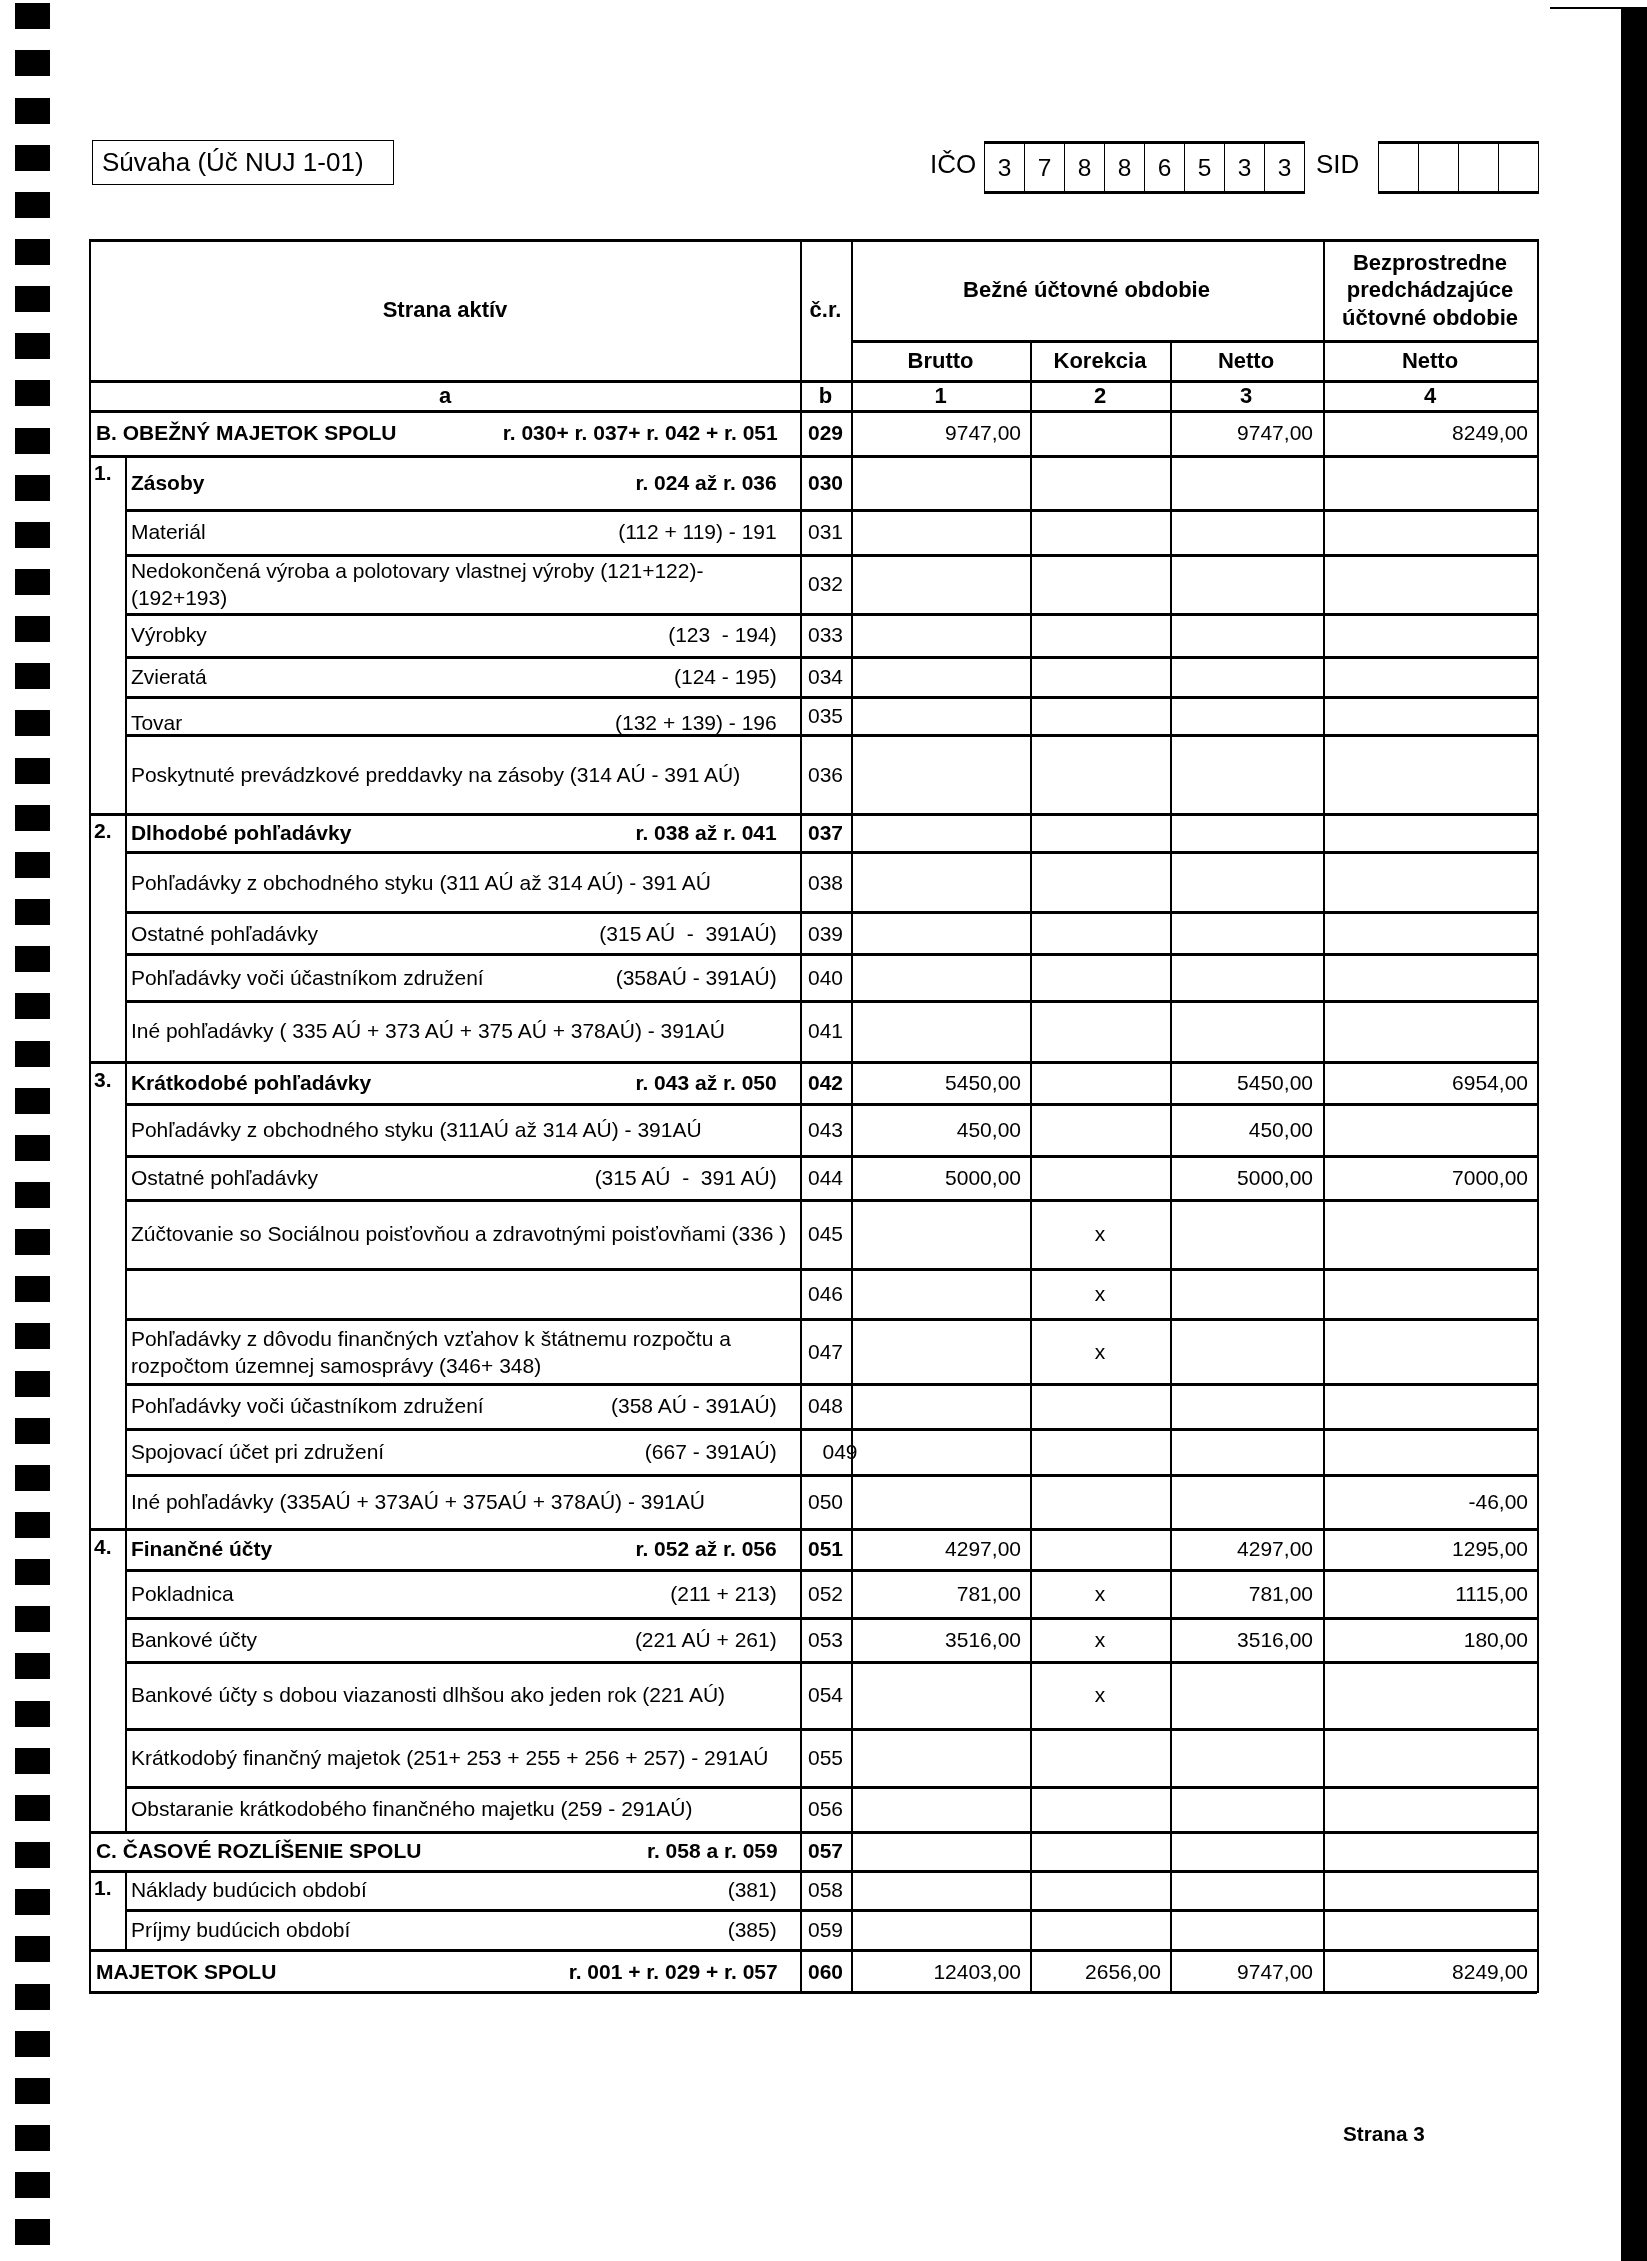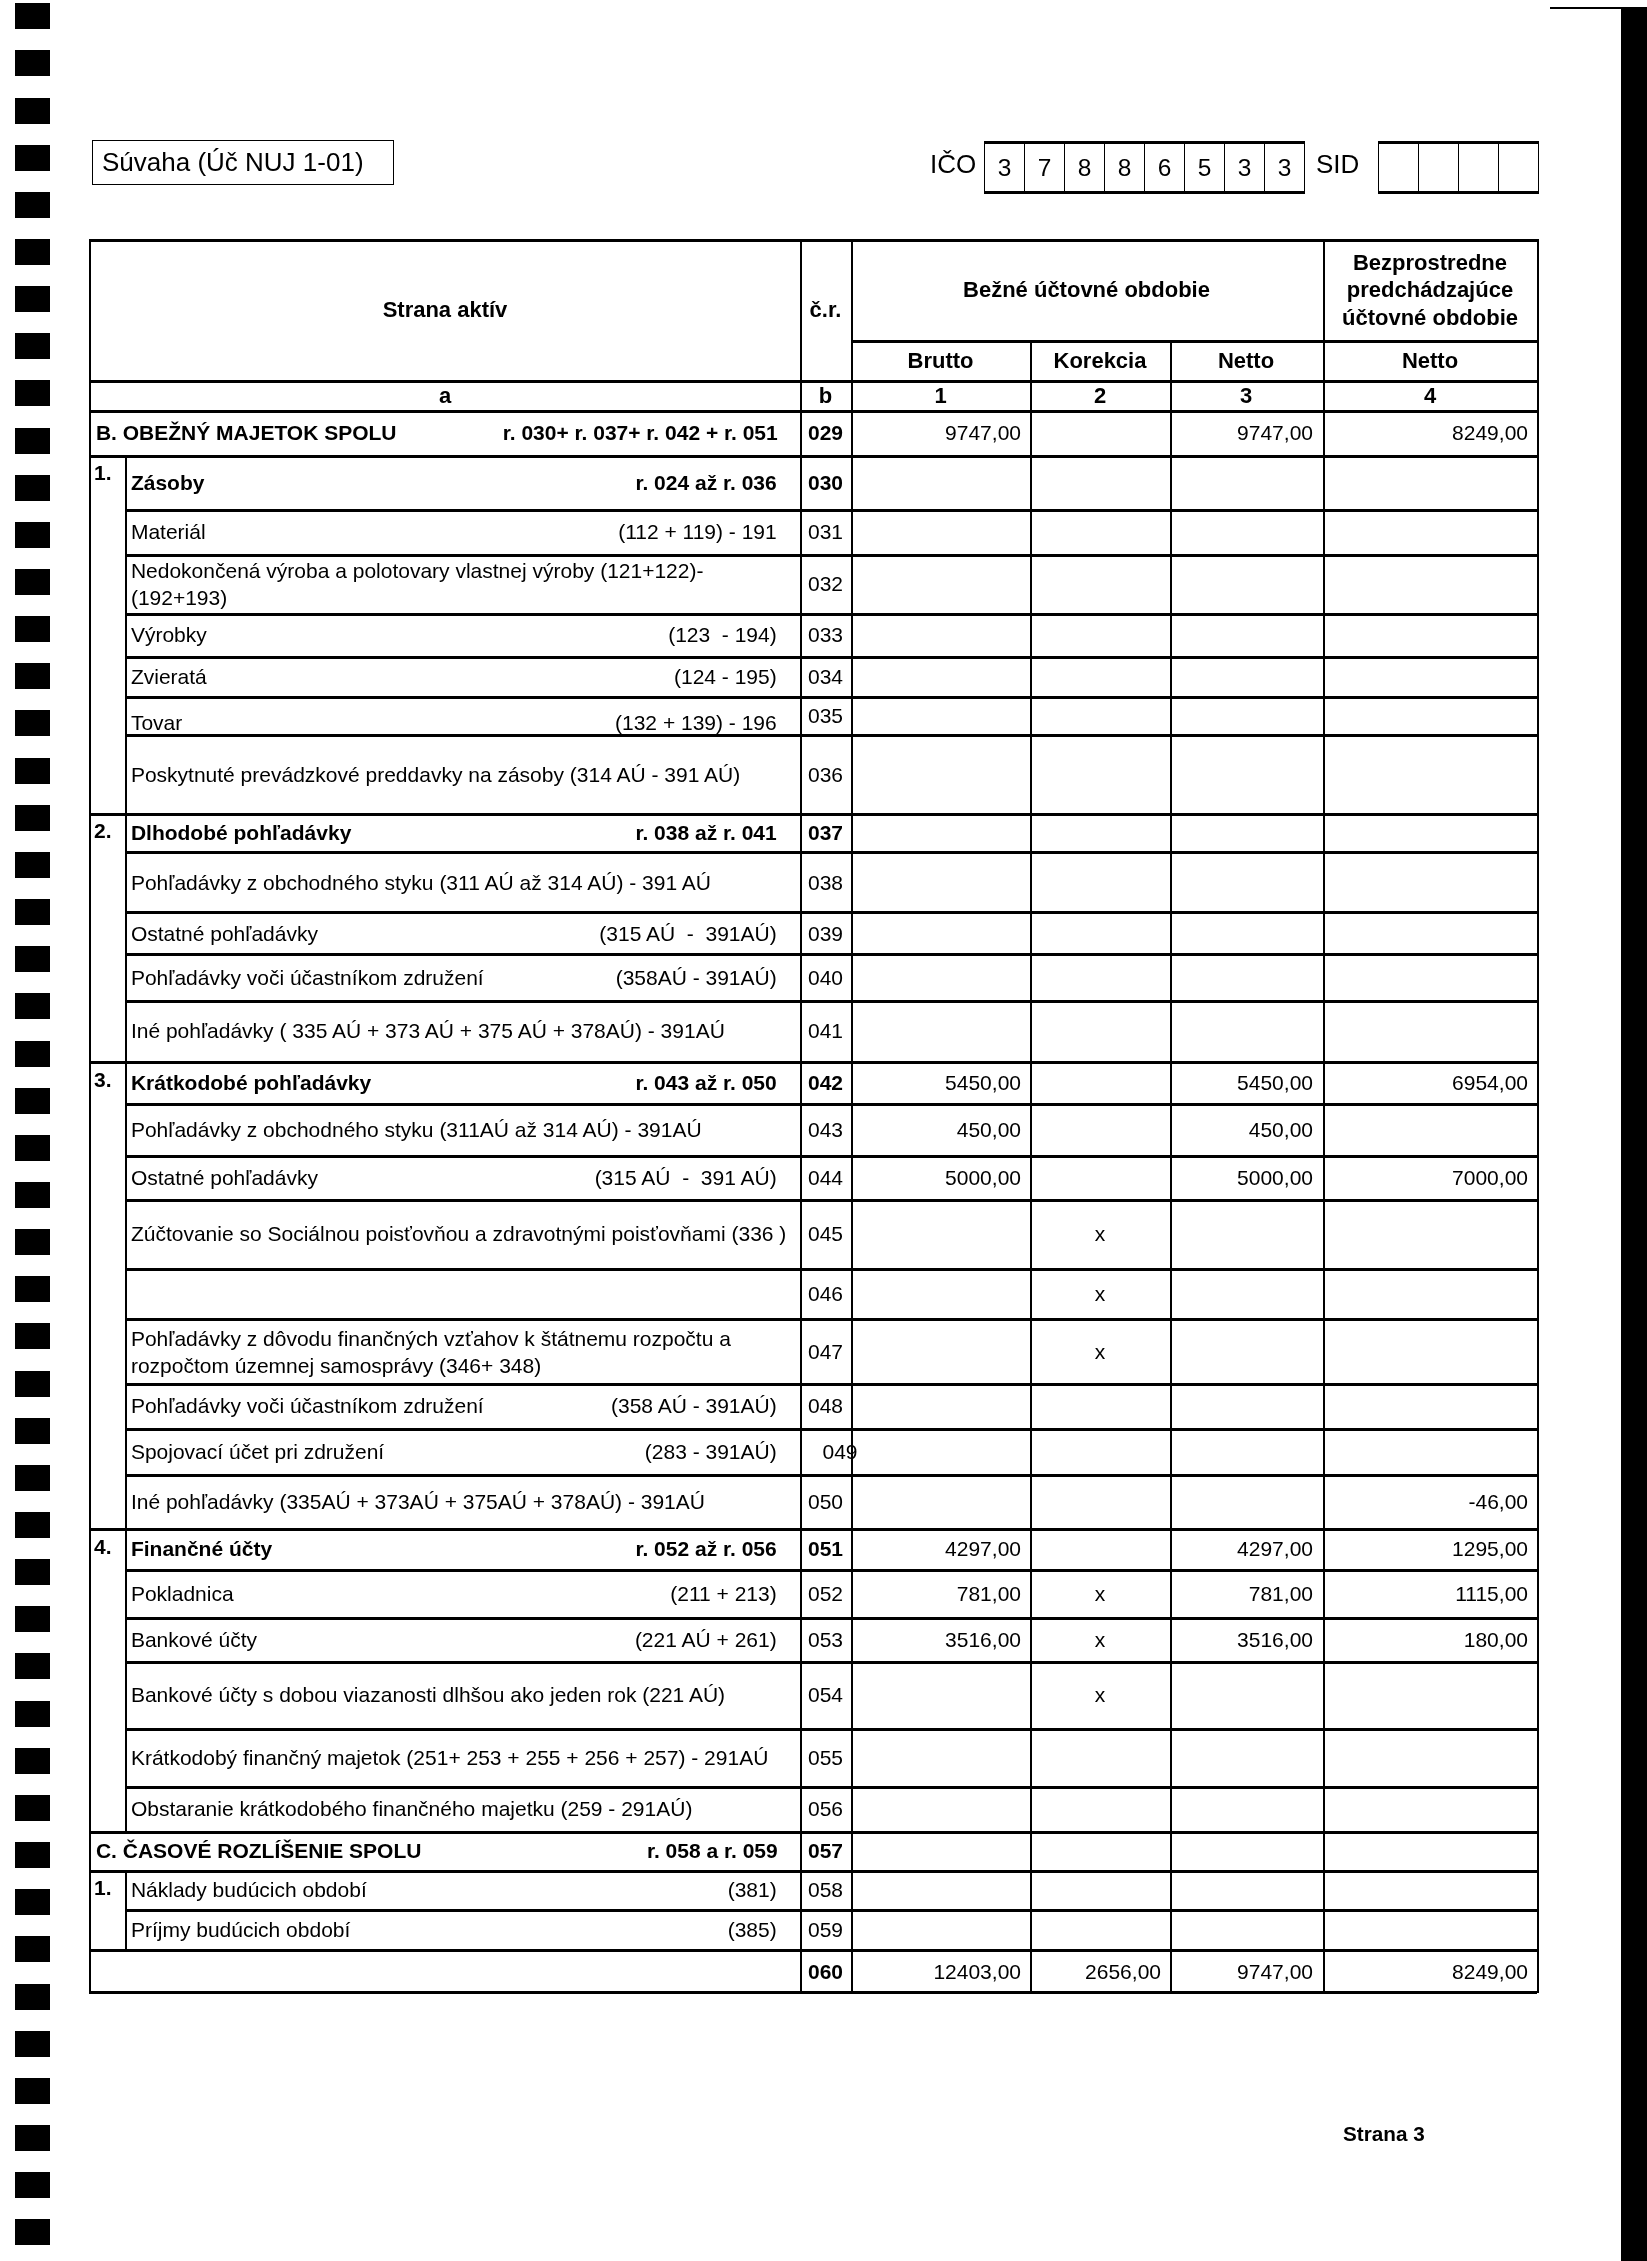--- a/index.html
+++ b/index.html
@@ -325,21 +325,21 @@
       <span class="f" style="padding-right: 19.4px;">(358 AÚ - 391AÚ)</span>
     </div>
     <div class="cell code" style="left: 800px; top: 1384px; width: 51px; height: 45px;">048</div>
     <div class="cell num" style="left: 851px; top: 1384px; width: 179px; height: 45px;"></div>
     <div class="cell num" style="left: 1030px; top: 1384px; width: 140px; height: 45px;"></div>
     <div class="cell num" style="left: 1170px; top: 1384px; width: 152px; height: 45px;"></div>
     <div class="cell num" style="left: 1323px; top: 1384px; width: 214px; height: 45px;"></div>
     <div class="hline" style="left: 125px; top: 1428px; width: 1413px;"></div>
     <div class="cell label" style="left: 127px; top: 1429px; width: 673px; height: 46px;">
       <span class="t">Spojovací účet pri združení</span>
-      <span class="f" style="padding-right: 19.4px;">(283 - 391AÚ)</span>
+      <span class="f" style="padding-right: 19.4px;">(667 - 391AÚ)</span>
     </div>
     <div class="cell code" style="left: 800px; top: 1429px; width: 51px; height: 46px; padding-left: 29px;">049</div>
     <div class="cell num" style="left: 851px; top: 1429px; width: 179px; height: 46px;"></div>
     <div class="cell num" style="left: 1030px; top: 1429px; width: 140px; height: 46px;"></div>
     <div class="cell num" style="left: 1170px; top: 1429px; width: 152px; height: 46px;"></div>
     <div class="cell num" style="left: 1323px; top: 1429px; width: 214px; height: 46px;"></div>
     <div class="hline" style="left: 125px; top: 1474px; width: 1413px;"></div>
     <div class="cell label" style="left: 127px; top: 1475px; width: 673px; height: 54px;">
       <span class="t">Iné pohľadávky    (335AÚ + 373AÚ + 375AÚ + 378AÚ) - 391AÚ</span>
     </div>
@@ -431,20 +431,24 @@
     <div class="cell label" style="left: 127px; top: 1910px; width: 673px; height: 41px;">
       <span class="t">Príjmy budúcich období</span>
       <span class="f" style="padding-right: 19.4px;">(385)</span>
     </div>
     <div class="cell code" style="left: 800px; top: 1910px; width: 51px; height: 41px;">059</div>
     <div class="cell num" style="left: 851px; top: 1910px; width: 179px; height: 41px;"></div>
     <div class="cell num" style="left: 1030px; top: 1910px; width: 140px; height: 41px;"></div>
     <div class="cell num" style="left: 1170px; top: 1910px; width: 152px; height: 41px;"></div>
     <div class="cell num" style="left: 1323px; top: 1910px; width: 214px; height: 41px;"></div>
     <div class="hline" style="left: 89px; top: 1949px; width: 1448px;"></div>
+    <div class="cell label bold" style="left: 92px; top: 1951px; width: 709px; height: 42px;">
+      <span class="t">MAJETOK  SPOLU</span>
+      <span class="f" style="padding-right: 19.4px;">r. 001 + r. 029 + r. 057</span>
+    </div>
     <div class="cell code bold" style="left: 800px; top: 1951px; width: 51px; height: 42px;">060</div>
     <div class="cell num" style="left: 851px; top: 1951px; width: 179px; height: 42px;">12403,00</div>
     <div class="cell num" style="left: 1030px; top: 1951px; width: 140px; height: 42px;">2656,00</div>
     <div class="cell num" style="left: 1170px; top: 1951px; width: 152px; height: 42px;">9747,00</div>
     <div class="cell num" style="left: 1323px; top: 1951px; width: 214px; height: 42px;">8249,00</div>
     <div class="hline" style="left: 89px; top: 1991px; width: 1448px;"></div>
     <div class="vline" style="left: 125px; top: 456px; height: 358px;"></div>
     <div class="vline" style="left: 125px; top: 814px; height: 249px;"></div>
     <div class="vline" style="left: 125px; top: 1062px; height: 467px;"></div>
     <div class="vline" style="left: 125px; top: 1529px; height: 303px;"></div>

